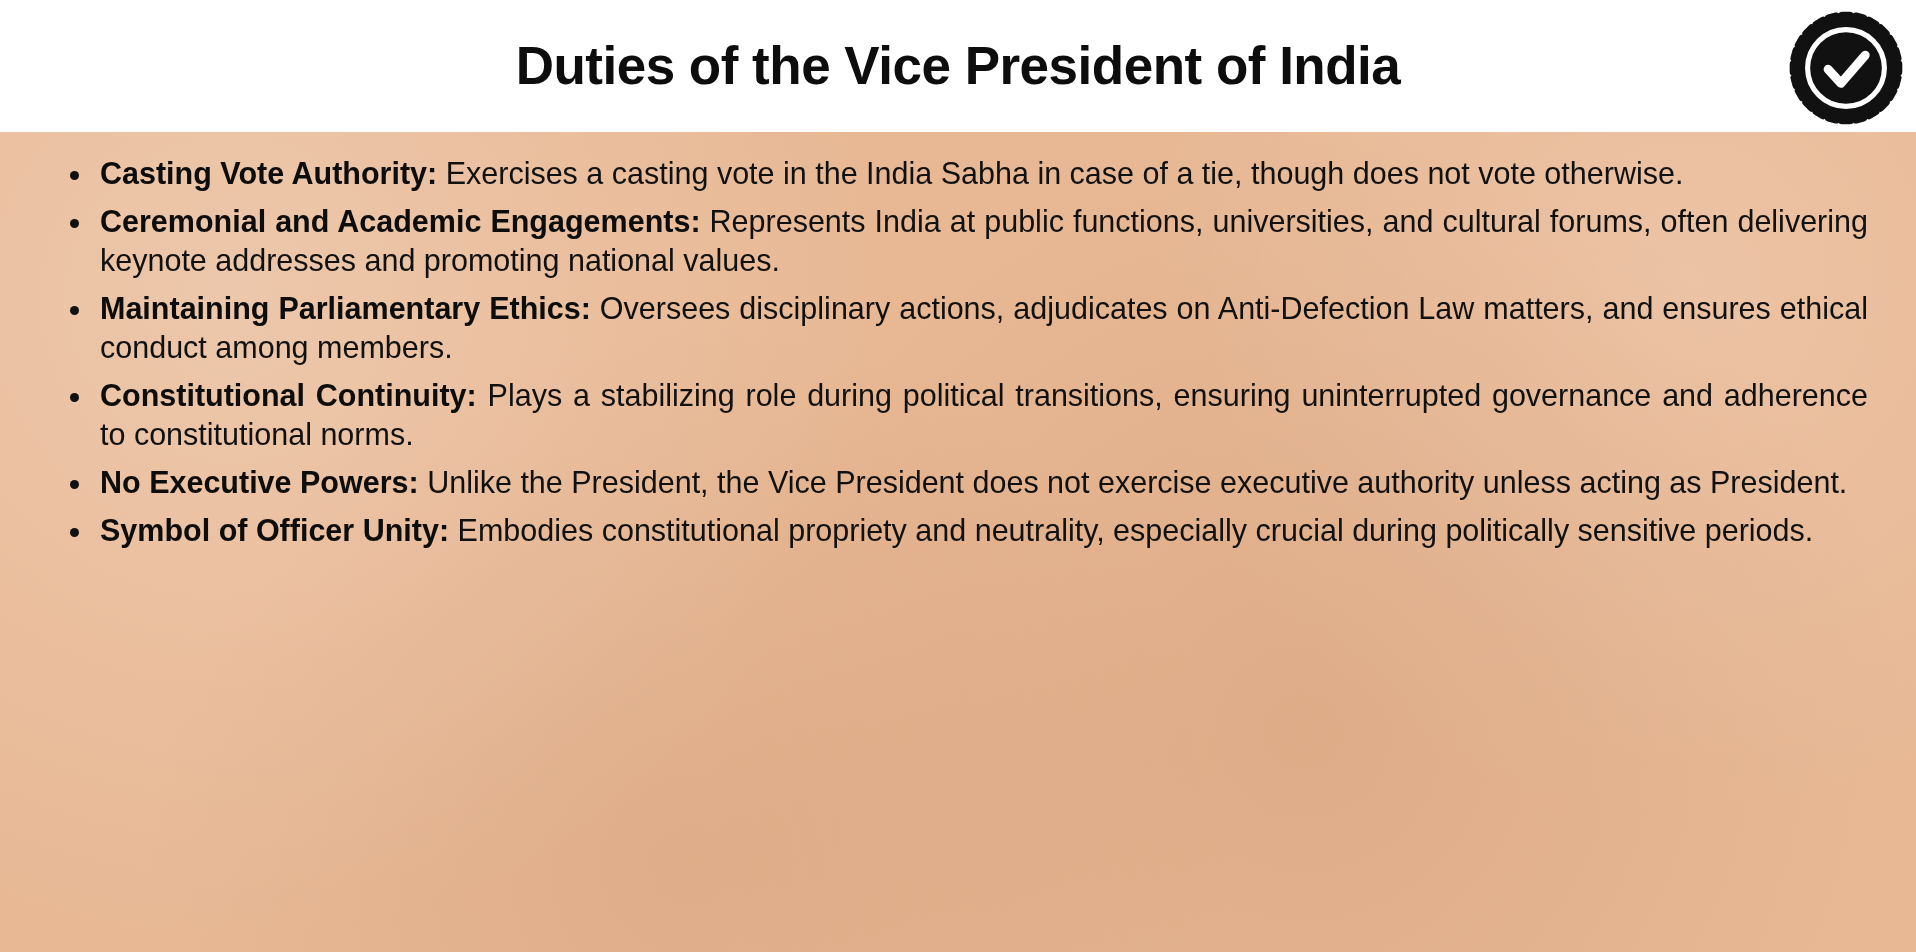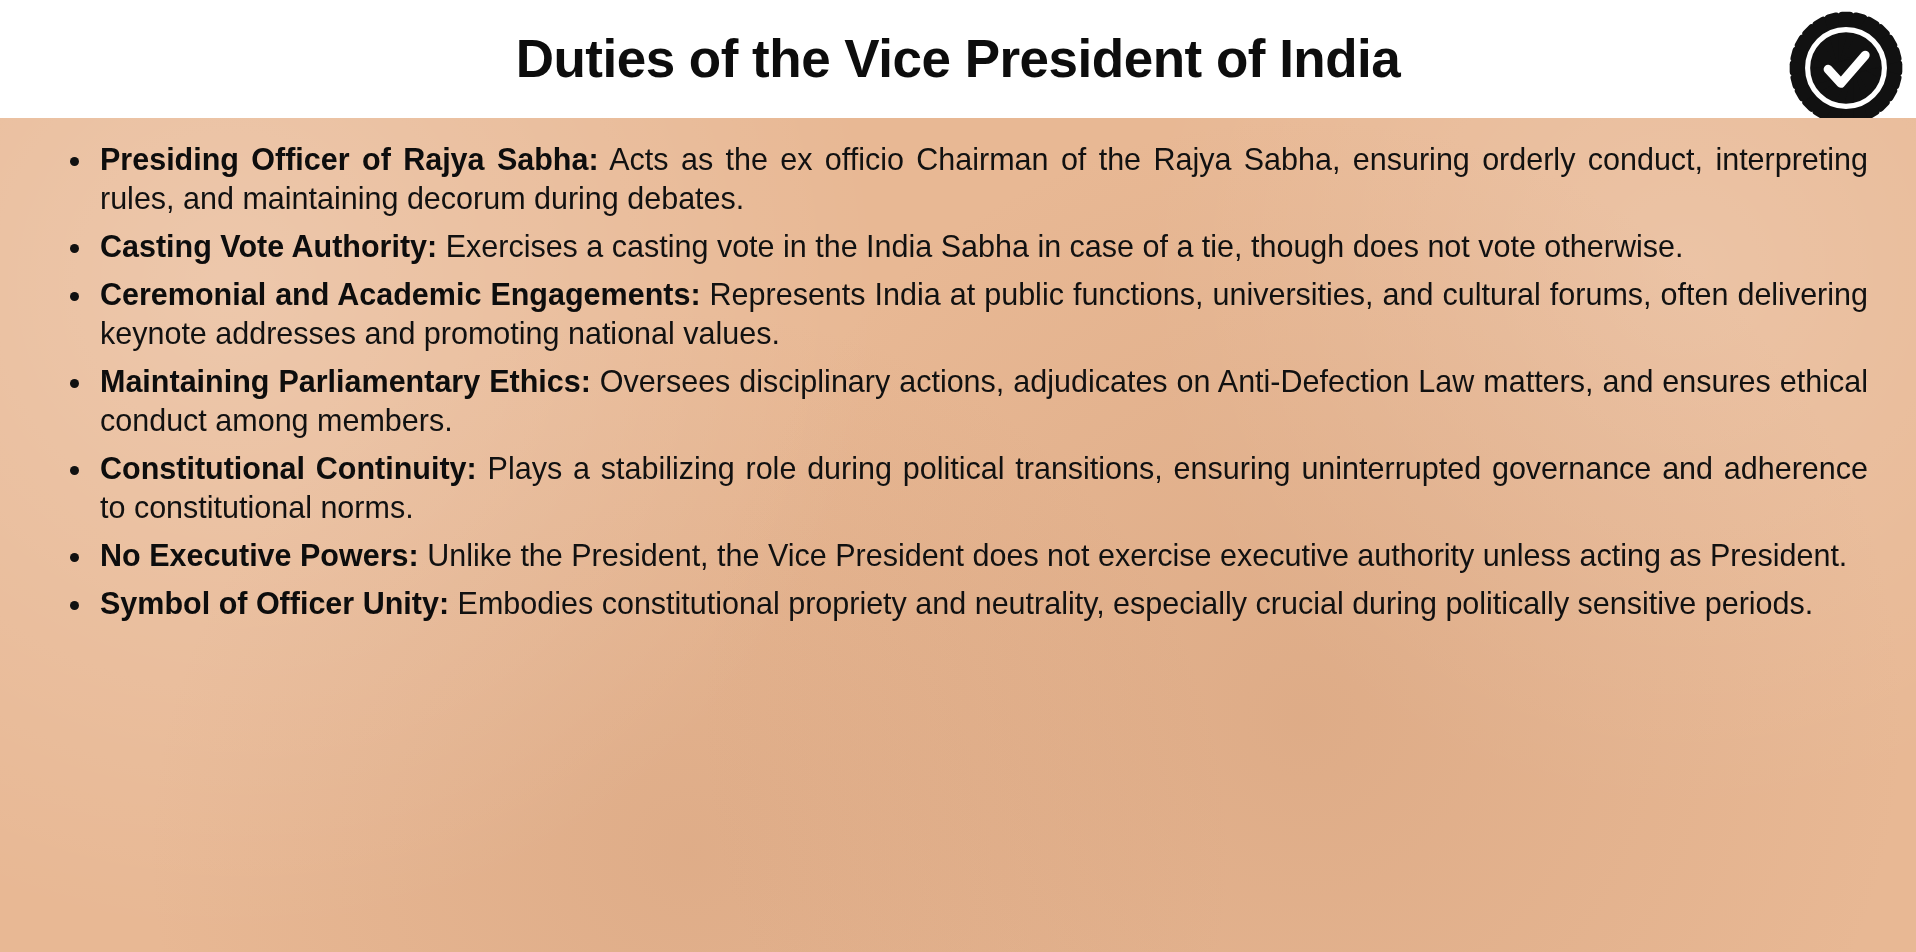--- a/index.html
+++ b/index.html
@@ -15,21 +15,21 @@
   }
   .page {
     position: relative;
     width: 1916px;
     height: 952px;
     background: #ffffff;
     box-sizing: border-box;
   }
   .header {
     position: relative;
-    height: 118px;
+    height: 132px;
     background: #ffffff;
     display: flex;
     align-items: center;
     justify-content: center;
   }
   .title {
     font-size: 53px;
     font-weight: bold;
     color: #0d0d0d;
     letter-spacing: -0.5px;
@@ -120,24 +120,20 @@
           <circle cx="0" cy="0" r="30" fill="none" stroke="#ffffff" stroke-width="4"></circle>
           <path d="M -14 1 L -4 12 L 15 -10" fill="none" stroke="#ffffff" stroke-width="7" stroke-linecap="round" stroke-linejoin="round"></path>
         </g>
       </svg>
     </div>
   </div>
 
   <div class="content">
     <ul class="duties">
       <li>
-        <span class="lbl">Presiding Officer of Rajya Sabha:</span>
-        <span class="txt">Acts as the ex officio Chairman of the Rajya Sabha, ensuring orderly conduct, interpreting rules, and maintaining decorum during debates.</span>
-      </li>
-      <li>
         <span class="lbl">Casting Vote Authority:</span>
         <span class="txt">Exercises a casting vote in the India Sabha in case of a tie, though does not vote otherwise.</span>
       </li>
       <li>
         <span class="lbl">Ceremonial and Academic Engagements:</span>
         <span class="txt">Represents India at public functions, universities, and cultural forums, often delivering keynote addresses and promoting national values.</span>
       </li>
       <li>
         <span class="lbl">Maintaining Parliamentary Ethics:</span>
         <span class="txt">Oversees disciplinary actions, adjudicates on Anti-Defection Law matters, and ensures ethical conduct among members.</span>

